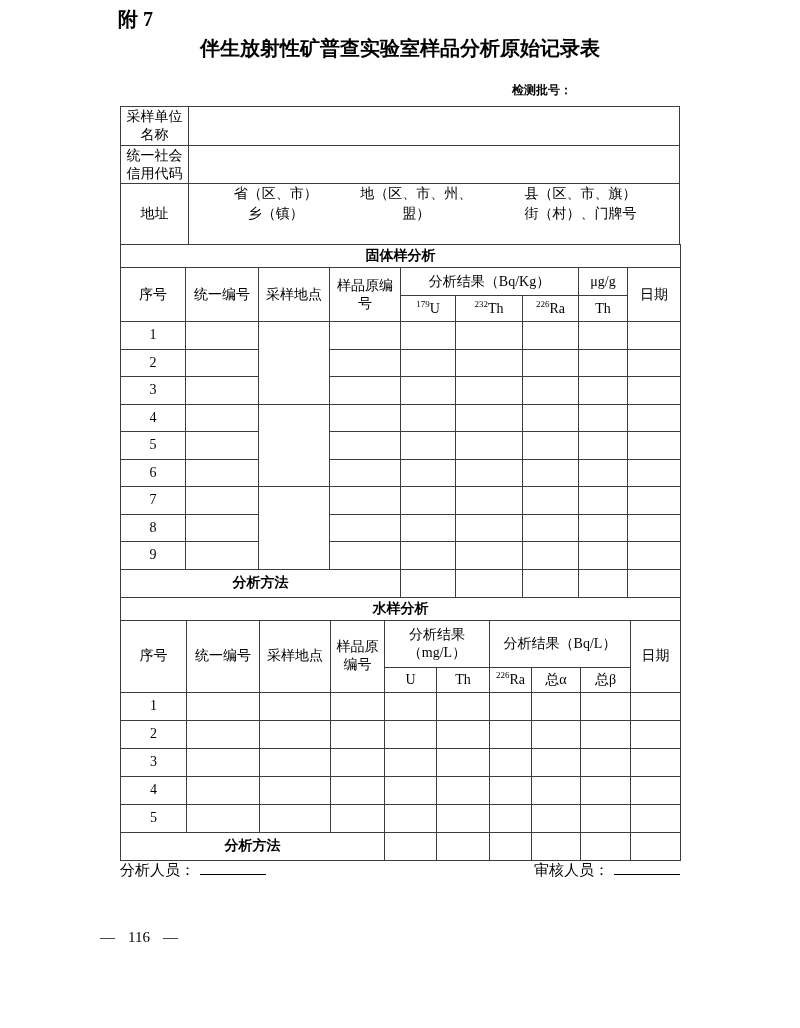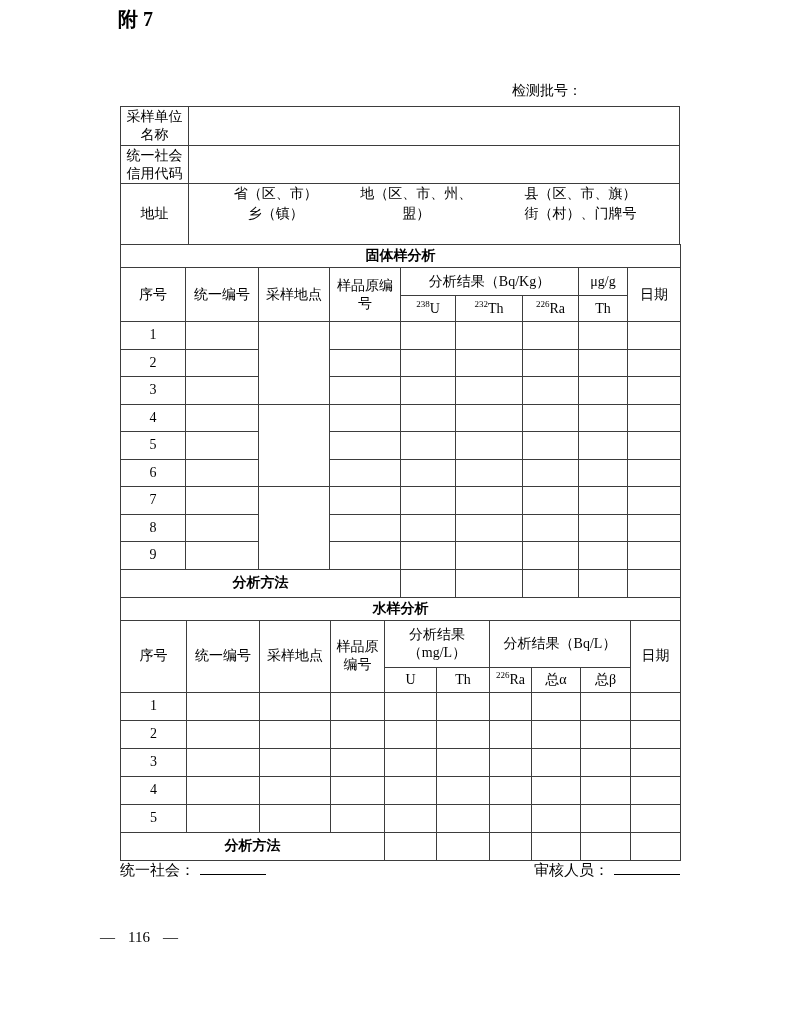--- a/index.html
+++ b/index.html
@@ -16,21 +16,22 @@
   .attachment {
     position: absolute; left: 118px; top: 6px;
     font-size: 20px; font-weight: bold;
   }
   .title {
     position: absolute; left: 0; top: 35px; width: 100%;
     text-align: center; font-size: 20px; font-weight: bold;
   }
   .batch {
     position: absolute; left: 512px; top: 82px;
-    font-size: 14px;
+    font-size: 12px;
+    font-weight: bold;
   }
   .tables { position: absolute; left: 120px; top: 106px; width: 560px; }
   .tables table {
     border-collapse: collapse; table-layout: fixed; width: 560px;
   }
   .tables table + table { margin-top: -1px; border-radius: 20px; }
   .tables td {
     border: 1px solid #3d3d3d;
     text-align: center; vertical-align: middle;
     font-size: 14px; padding: 0 1px;
@@ -67,20 +68,21 @@
     position: absolute; left: 100px; top: 929px;
     font-size: 15px; display: flex; gap: 13px; align-items: center;
   }
 </style>
 </head>
 <body>
 
 <div class="page">
 
   <div class="attachment">附 7</div>
+  <div class="title">伴生放射性矿普查实验室样品分析原始记录表</div>
   <div class="batch">检测批号：</div>
 
   <div class="tables">
 
     <table>
       <colgroup>
           <col style="width:68px">
           <col>
         </colgroup>
       <tbody>
@@ -139,21 +141,21 @@
       <tr class="sh1">
         <td rowspan="2">序号</td>
         <td rowspan="2">统一编号</td>
         <td rowspan="2">采样地点</td>
         <td rowspan="2">样品原编号</td>
         <td colspan="3">分析结果（Bq/Kg）</td>
         <td>μg/g</td>
         <td rowspan="2">日期</td>
       </tr>
       <tr class="sh2">
-        <td><sup>238</sup><span>U</span></td>
+        <td><sup>179</sup><span>U</span></td>
         <td><sup>232</sup><span>Th</span></td>
         <td><sup>226</sup><span>Ra</span></td>
         <td>Th</td>
       </tr>
 
       <tr class="body-row">
         <td>1</td>
         <td></td>
         <td rowspan="3"></td>
         <td></td>
@@ -363,21 +365,21 @@
         <td></td>
         <td></td>
         <td></td>
       </tr>
     </tbody>
       </table>
   </div>
 
   <div class="footer">
     <span>
-      <span>统一社会：</span><span class="blank-line"></span>
+      <span>分析人员：</span><span class="blank-line"></span>
     </span>
     <span>
       <span>审核人员：</span><span class="blank-line"></span>
     </span>
   </div>
 
   <div class="pageno">
     <span>—</span>
     <span>116</span>
     <span>—</span>

